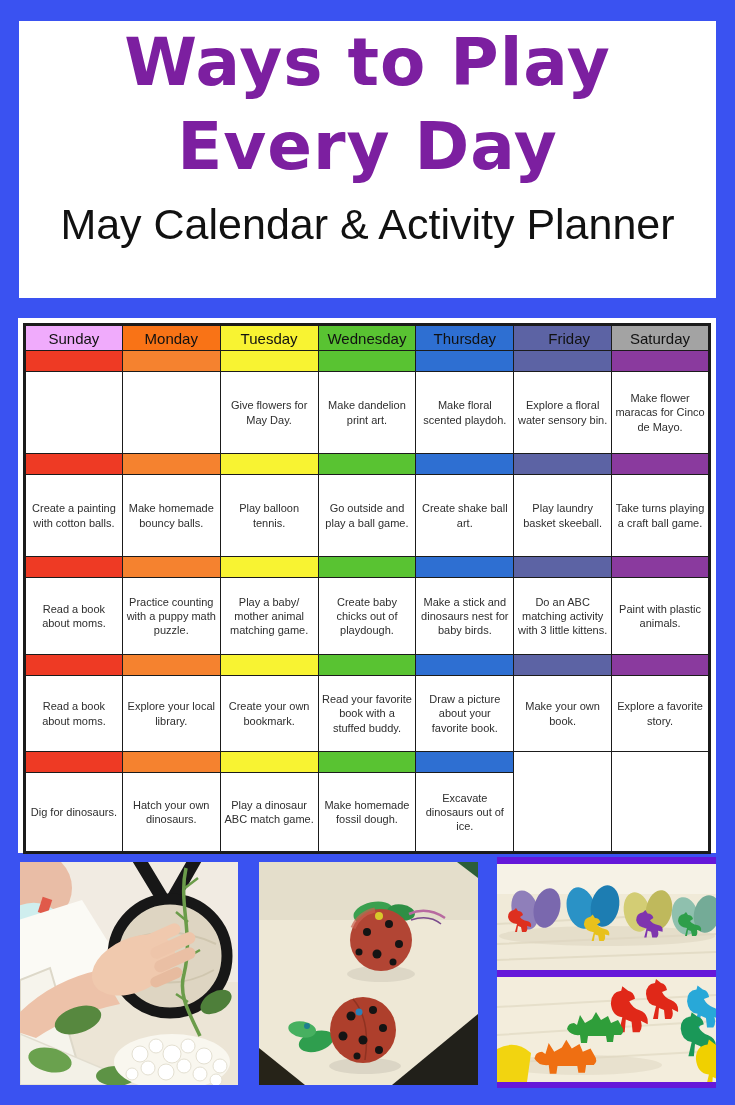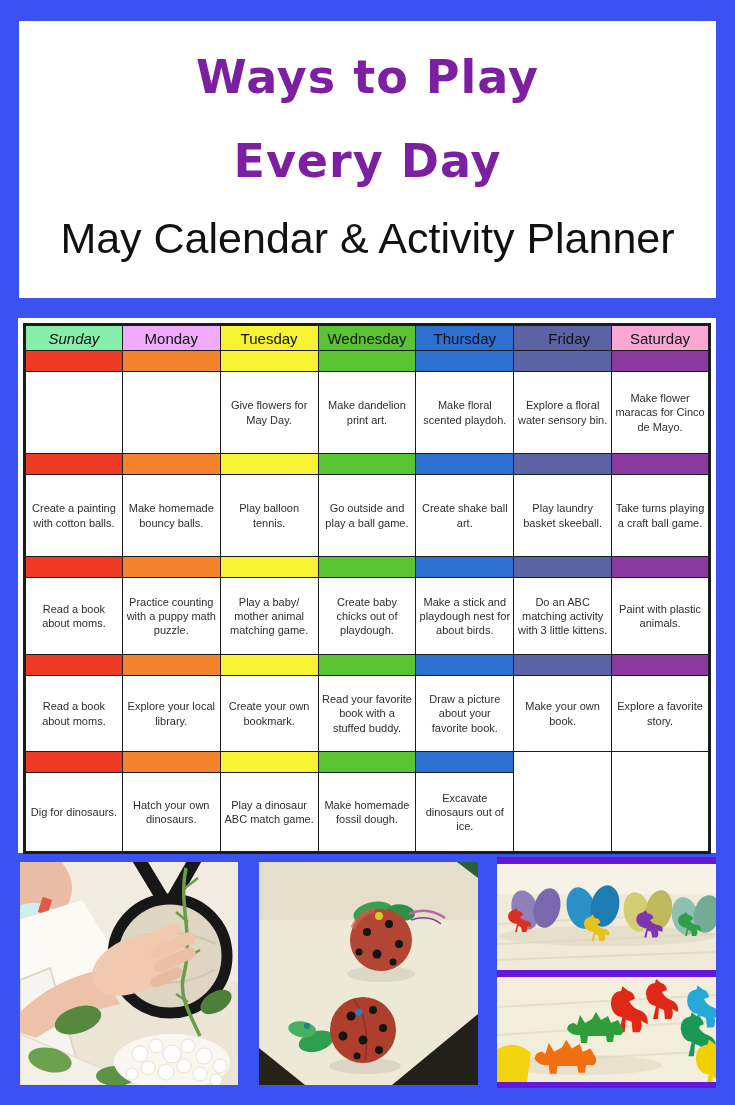--- a/index.html
+++ b/index.html
@@ -7,21 +7,21 @@
     width:735px;height:1105px;position:relative;overflow:hidden;
     font-family:"Liberation Sans",sans-serif;background:#3a52f1;
   }
   
   .header-card{
     position:absolute;left:19px;top:21px;width:697px;height:277px;
     background:#ffffff;display:flex;flex-direction:column;align-items:center;justify-content:flex-start;
   }
   .title{
     font-family:"DejaVu Sans",sans-serif;font-weight:700;
-    font-size:46px;line-height:84px;text-align:center;margin-top:14px;
+    font-size:66px;line-height:84px;text-align:center;
     letter-spacing:1px;
   }
   .subtitle{
     font-family:"Liberation Sans",sans-serif;font-weight:400;
     font-size:43px;line-height:50px;text-align:center;margin-top:10px;
     letter-spacing:0px;white-space:nowrap;
   }
   
   .calendar-card{
     position:absolute;left:18px;top:318px;width:698px;height:535px;
@@ -61,27 +61,27 @@
     <div>Ways to Play</div>
     <div>Every Day</div>
   </div>
   <div class="subtitle" style="color: rgb(17, 17, 17);">May Calendar &amp; Activity Planner</div>
 </div>
 
 <div class="calendar-card">
   <table class="cal">
     <tbody>
         <tr class="r-head">
-      <th style="background-color: #86efac; font-style: italic;">Sunday</th>
-      <th style="background-color: #f0abfc; margin-left: 12px;">Monday</th>
+      <th style="background-color: #f0abfc;">Sunday</th>
+      <th style="background-color: #f97316; margin-left: 12px;">Monday</th>
       <th style="background-color: rgb(248, 243, 50);">Tuesday</th>
       <th style="background-color: rgb(89, 195, 50);">Wednesday</th>
       <th style="background-color: rgb(46, 111, 210);">Thursday</th>
       <th style="background-color: rgb(92, 99, 164); padding-left: 16px;">Friday</th>
-      <th style="background-color: #f9a8d4;">Saturday</th>
+      <th style="background-color: #a3a3a3;">Saturday</th>
     </tr>
 
     <tr class="r-strip">
       <td style="background-color: rgb(238, 58, 36);"></td>
       <td style="background-color: rgb(245, 130, 47);"></td>
       <td style="background-color: rgb(248, 243, 50);"></td>
       <td style="background-color: rgb(89, 195, 50);"></td>
       <td style="background-color: rgb(46, 111, 210);"></td>
       <td style="background-color: rgb(92, 99, 164);"></td>
       <td style="background-color: rgb(138, 58, 158);"></td>
@@ -122,21 +122,21 @@
       <td style="background-color: rgb(89, 195, 50);"></td>
       <td style="background-color: rgb(46, 111, 210);"></td>
       <td style="background-color: rgb(92, 99, 164);"></td>
       <td style="background-color: rgb(138, 58, 158);"></td>
     </tr>
     <tr class="r-a3">
       <td class="act">Read a book about moms.</td>
       <td class="act">Practice counting with a puppy math puzzle.</td>
       <td class="act">Play a baby/ mother animal matching game.</td>
       <td class="act">Create baby chicks out of playdough.</td>
-      <td class="act">Make a stick and playdough nest for about birds.</td>
+      <td class="act">Make a stick and dinosaurs nest for baby birds.</td>
       <td class="act">Do an ABC matching activity with 3 little kittens.</td>
       <td class="act">Paint with plastic animals.</td>
     </tr>
 
     <tr class="r-strip">
       <td style="background-color: rgb(238, 58, 36);"></td>
       <td style="background-color: rgb(245, 130, 47);"></td>
       <td style="background-color: rgb(248, 243, 50);"></td>
       <td style="background-color: rgb(89, 195, 50);"></td>
       <td style="background-color: rgb(46, 111, 210);"></td>

